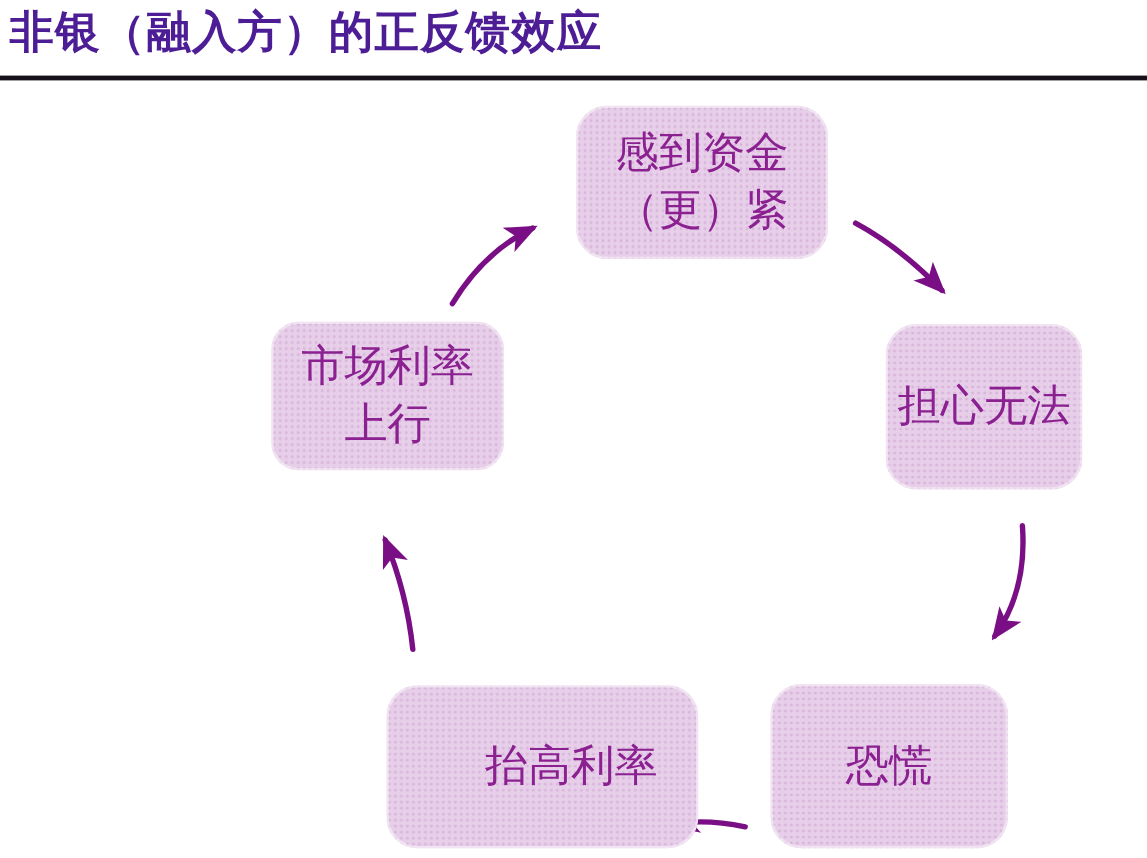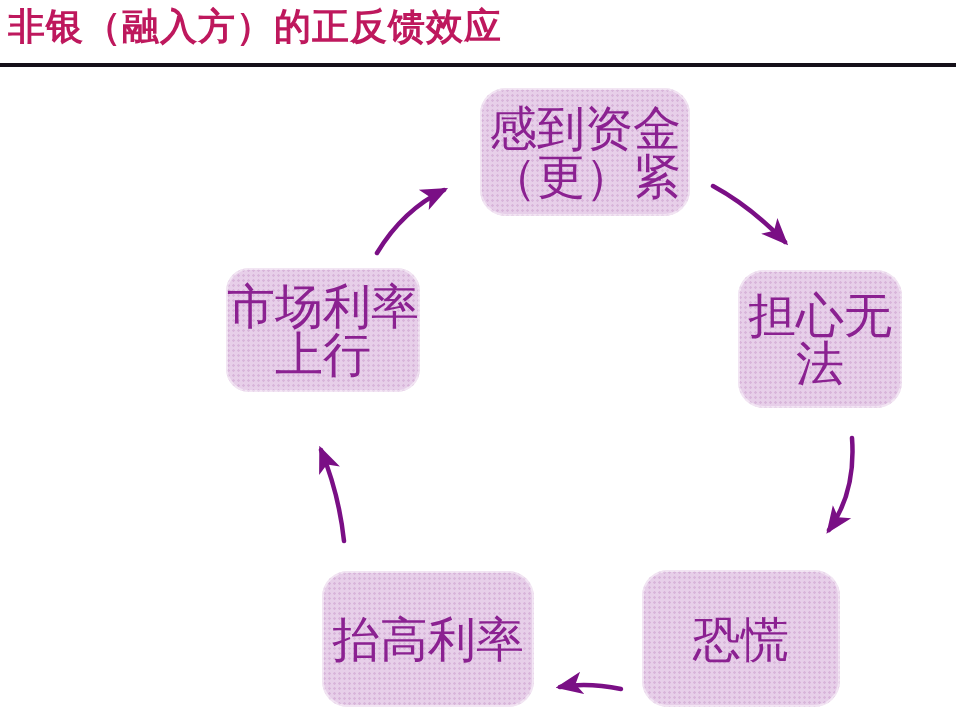--- a/index.html
+++ b/index.html
@@ -10,52 +10,52 @@
     background: #ffffff;
     overflow: hidden;
     font-family: "DejaVu Serif", serif;
   }
   .page-title {
     position: absolute;
     left: 8px;
     top: 2px;
     font-size: 37px;
     font-weight: bold;
-    color: #be185d;
+    color: #4c1d95;
     letter-spacing: 1px;
     white-space: nowrap;
   }
   .title-rule {
     position: absolute;
     left: 0;
     top: 63px;
     width: 956px;
     height: 4px;
     background: #151019;
   }
   .node {
     position: absolute;
     border-radius: 26px;
     background-color: #e7cfe9;
     background-image: radial-gradient(#d8b5da 1px, rgba(216,181,218,0) 1.5px);
     background-size: 5px 5px;
     box-shadow: inset 0 0 0 2px rgba(255,255,255,0.45);
     color: #8b2191;
-    font-size: 48px;
+    font-size: 36px;
     line-height: 48px;
     display: flex;
     flex-direction: column;
     align-items: center;
     justify-content: center;
     text-align: center;
   }
   .node-top          { left: 480px; top:  88px; width: 210px; height: 128px; }
   .node-right        { left: 738px; top: 270px; width: 164px; height: 138px; }
   .node-bottom-right { left: 642px; top: 570px; width: 198px; height: 137px; }
-  .node-bottom-left  { left: 322px; top: 571px; width: 212px; height: 136px; }
+  .node-bottom-left  { left: 322px; top: 571px; width: 212px; height: 136px; padding-left: 48px; }
   .node-left         { left: 226px; top: 268px; width: 194px; height: 124px; border-radius: 23px; }
   .arrows-layer {
     position: absolute;
     left: 0; top: 0;
     width: 956px;
     height: 715px;
     pointer-events: none;
   }
 </style>
 </head>

